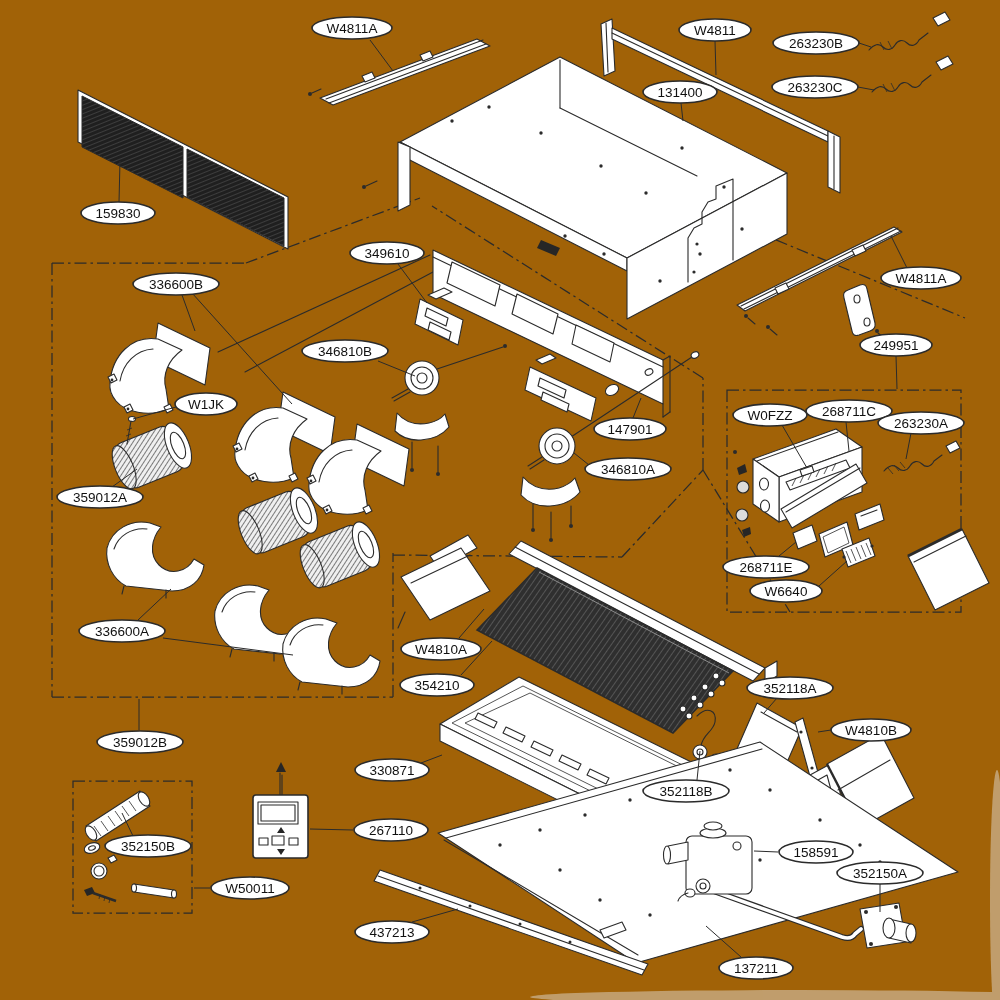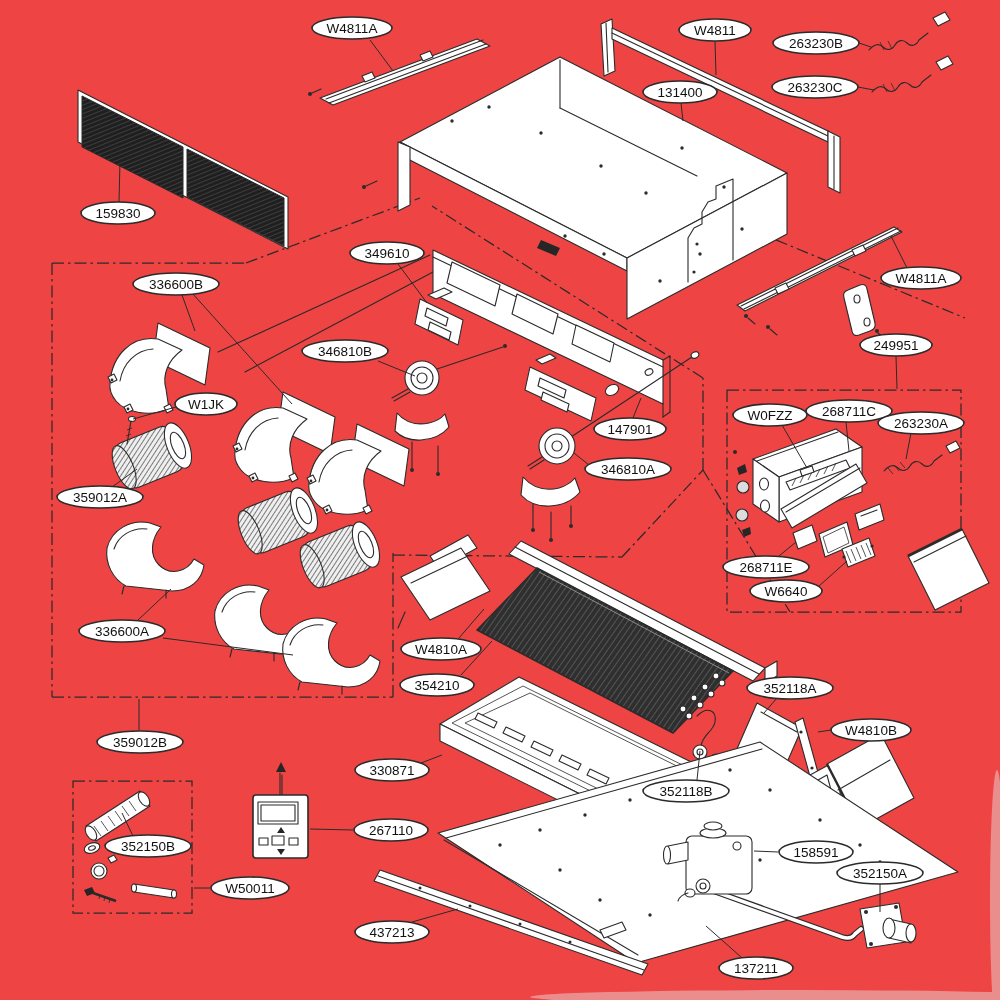--- a/index.html
+++ b/index.html
@@ -1,16 +1,16 @@
 <!DOCTYPE html>
 <html><head>
 <meta charset="utf-8">
 <style>
   html,body{margin:0;padding:0;background:#fff;}
-  .stage{position:relative;width:1000px;height:1000px;background:#ef4444;overflow:hidden;
+  .stage{position:relative;width:1000px;height:1000px;background:#a16207;overflow:hidden;
          font-family:"Liberation Sans",sans-serif;}
   svg{position:absolute;left:0;top:0;}
   .ln{stroke:#2b2b2b;stroke-width:1.1;fill:none;stroke-linejoin:round;stroke-linecap:round;}
   .fw{stroke:#2b2b2b;stroke-width:1.1;fill:#ffffff;stroke-linejoin:round;}
   .fw2{stroke:#2b2b2b;stroke-width:1.6;fill:#ffffff;stroke-linejoin:round;}
   .thin{stroke:#2b2b2b;stroke-width:.8;fill:none;}
   .dd{fill:none;stroke:#2b2b2b;stroke-width:1.25;stroke-dasharray:12 4 2.5 4;}
   .dk{fill:#262626;stroke:none;}
   .dot{fill:#2b2b2b;stroke:none;}
   .tube-o{stroke:#2b2b2b;stroke-width:6;fill:none;stroke-linejoin:round;stroke-linecap:round;}

